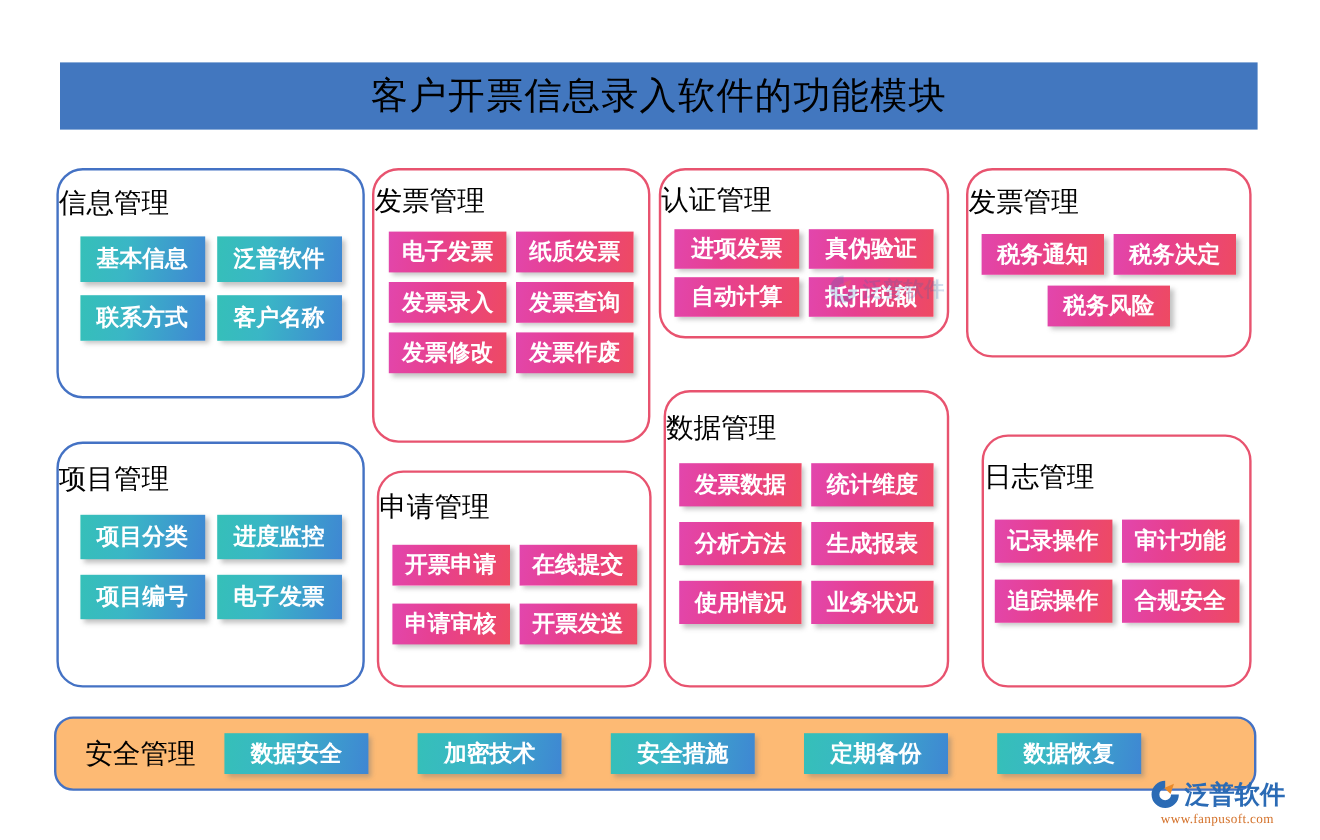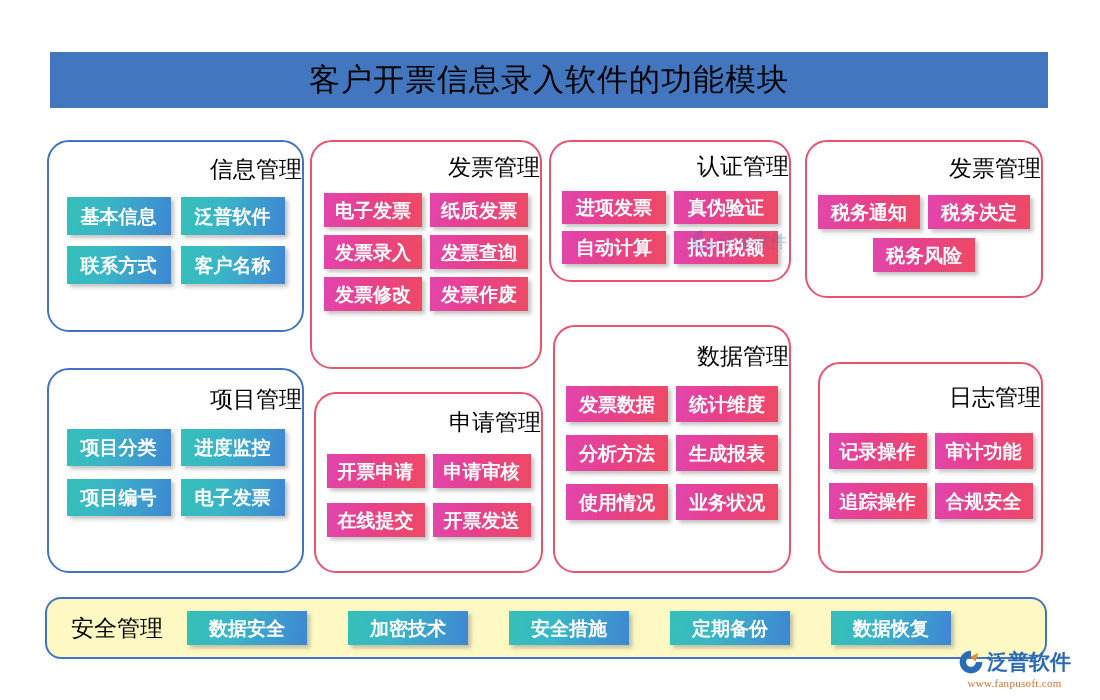--- a/index.html
+++ b/index.html
@@ -32,21 +32,21 @@
   .card{
     position:absolute;
     background:#ffffff;
     border-radius:22px;
     box-sizing:border-box;
   }
   .card.blue{border:2px solid #4472c4;}
   .card.pink{border:2px solid #e8536f;}
 
   .card-title{
-    text-align:right;
+    text-align:left;
     font-size:23px;
     color:#000000;
     font-family:"Liberation Serif","DejaVu Serif",serif;
     white-space:nowrap;
   }
 
   .chip-grid{
     display:flex;flex-wrap:wrap;
     justify-content:center;
     box-sizing:border-box;
@@ -63,21 +63,21 @@
     box-sizing:border-box;
     line-height:1;
   }
   .chip.teal{background:linear-gradient(100deg,#35c0b8 0%,#3ab6c6 38%,#3f86d3 100%);}
   .chip.pink{background:linear-gradient(100deg,#e246ad 0%,#e7408f 40%,#ee4a62 100%);}
 
   
   .bottom-bar{
     position:absolute;left:45px;top:597px;width:1002px;height:62px;
     border:2px solid #4472c4;border-radius:16px;
-    background:#fef9c3;
+    background:#fdba74;
     display:flex;align-items:center;
     box-sizing:border-box;
   }
   .bottom-label{
     font-size:23px;color:#000;margin-left:24px;margin-right:24px;
     font-family:"Liberation Serif","DejaVu Serif",serif;white-space:nowrap;
   }
   .bottom-chips{display:flex;align-items:center;gap:41px;}
   .bottom-chips .chip{width:120px;height:34px;font-size:19px;}
 
@@ -124,21 +124,21 @@
       <div class="chip teal" style="width:104px;height:38px;">客户名称</div>
     </div>
   </div>
 
   <div class="card pink" style="left:310px;top:140px;width:232px;height:229px;">
     <div class="card-title" style="margin-top:10px;">发票管理</div>
     <div class="chip-grid" style="margin-top:10px;padding:0 8px;gap:8px 8px;">
       <div class="chip pink" style="width:98px;height:34px;">电子发票</div>
       <div class="chip pink" style="width:98px;height:34px;">纸质发票</div>
       <div class="chip pink" style="width:98px;height:34px;">发票录入</div>
-      <div class="chip pink" style="width:98px;height:34px;text-decoration:underline;">发票查询</div>
+      <div class="chip pink" style="width:98px;height:34px;">发票查询</div>
       <div class="chip pink" style="width:98px;height:34px;">发票修改</div>
       <div class="chip pink" style="width:98px;height:34px;">发票作废</div>
     </div>
   </div>
 
   <div class="card pink" style="left:549px;top:140px;width:242px;height:142px;">
     <div class="card-title" style="margin-top:9px;">认证管理</div>
     <div class="chip-grid" style="margin-top:9px;padding:0 8px;gap:7px 8px;">
       <div class="chip pink" style="width:104px;height:33px;">进项发票</div>
       <div class="chip pink" style="width:104px;height:33px;">真伪验证</div>
@@ -171,22 +171,22 @@
       <div class="chip teal" style="width:104px;height:37px;">进度监控</div>
       <div class="chip teal" style="width:104px;height:37px;">项目编号</div>
       <div class="chip teal" style="width:104px;height:37px;">电子发票</div>
     </div>
   </div>
 
   <div class="card pink" style="left:314px;top:392px;width:229px;height:181px;">
     <div class="card-title" style="margin-top:13px;">申请管理</div>
     <div class="chip-grid" style="margin-top:16px;padding:0 8px;gap:15px 8px;">
       <div class="chip pink" style="width:98px;height:34px;">开票申请</div>
+      <div class="chip pink" style="width:98px;height:34px;">在线提交</div>
       <div class="chip pink" style="width:98px;height:34px;">申请审核</div>
-      <div class="chip pink" style="width:98px;height:34px;">在线提交</div>
       <div class="chip pink" style="width:98px;height:34px;">开票发送</div>
     </div>
   </div>
 
   <div class="card pink" style="left:553px;top:325px;width:238px;height:248px;">
     <div class="card-title" style="margin-top:14px;">数据管理</div>
     <div class="chip-grid" style="margin-top:14px;padding:0 8px;gap:13px 8px;">
       <div class="chip pink" style="width:102px;height:36px;">发票数据</div>
       <div class="chip pink" style="width:102px;height:36px;">统计维度</div>
       <div class="chip pink" style="width:102px;height:36px;">分析方法</div>

